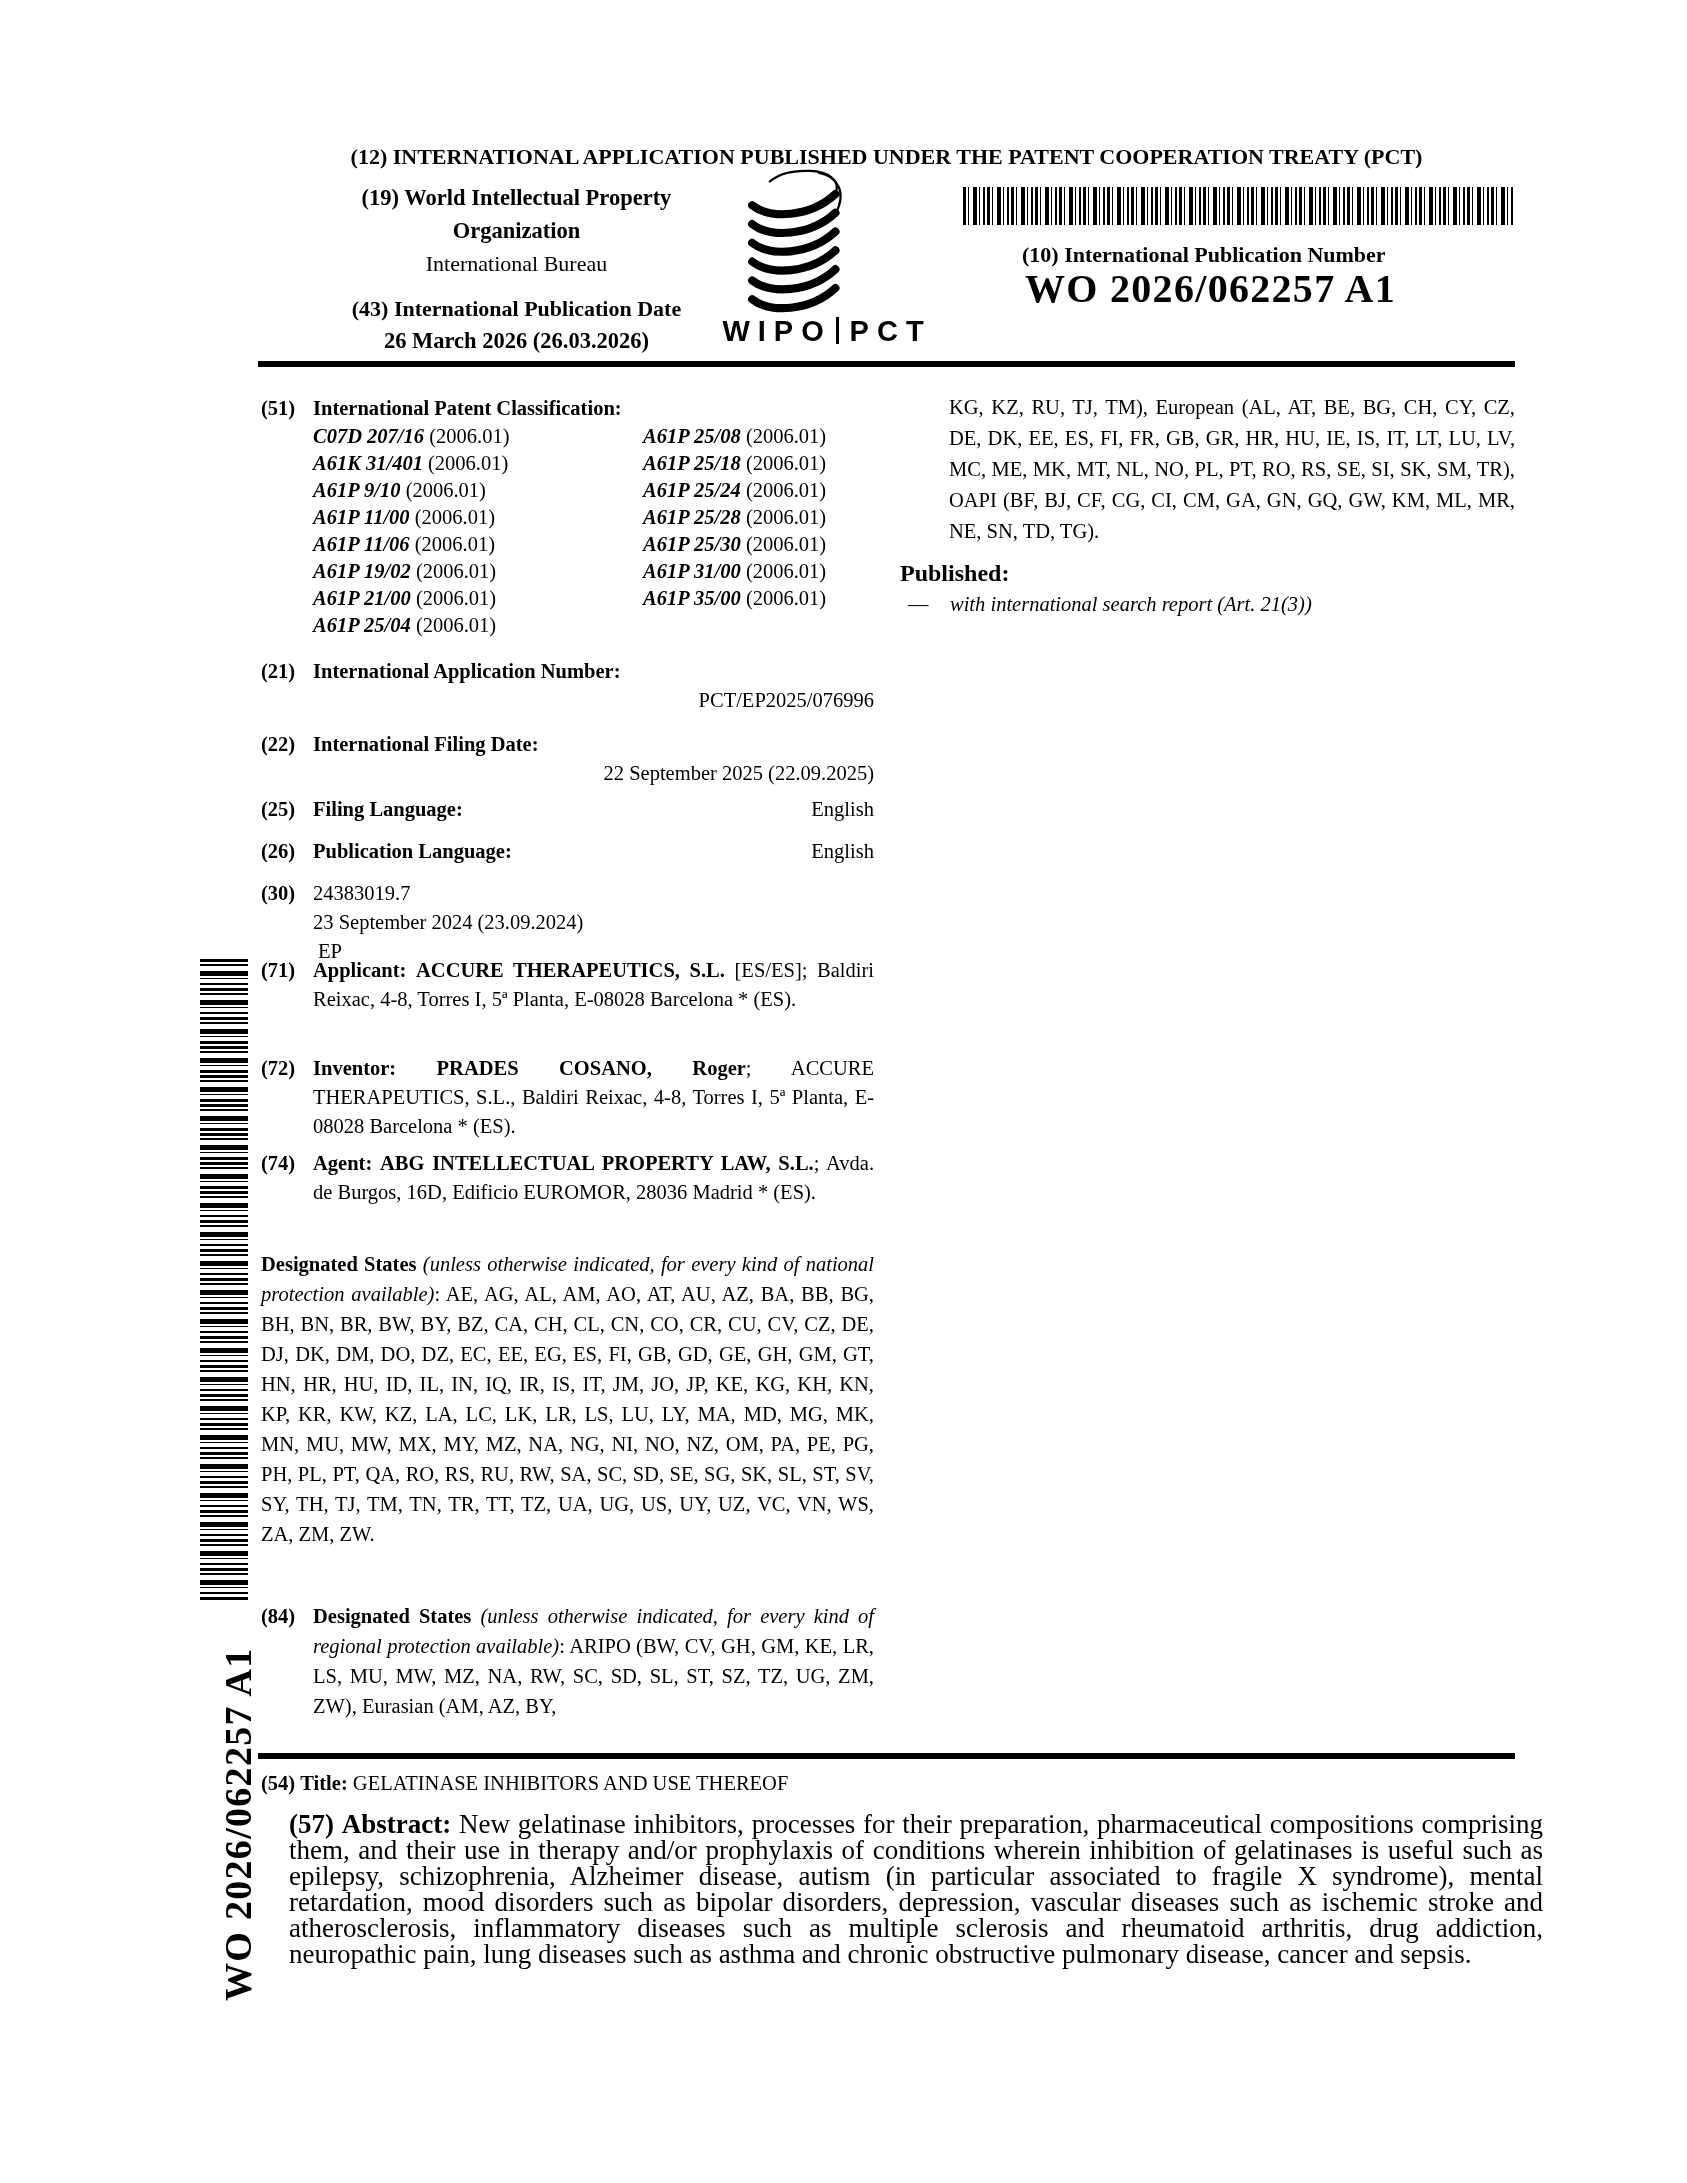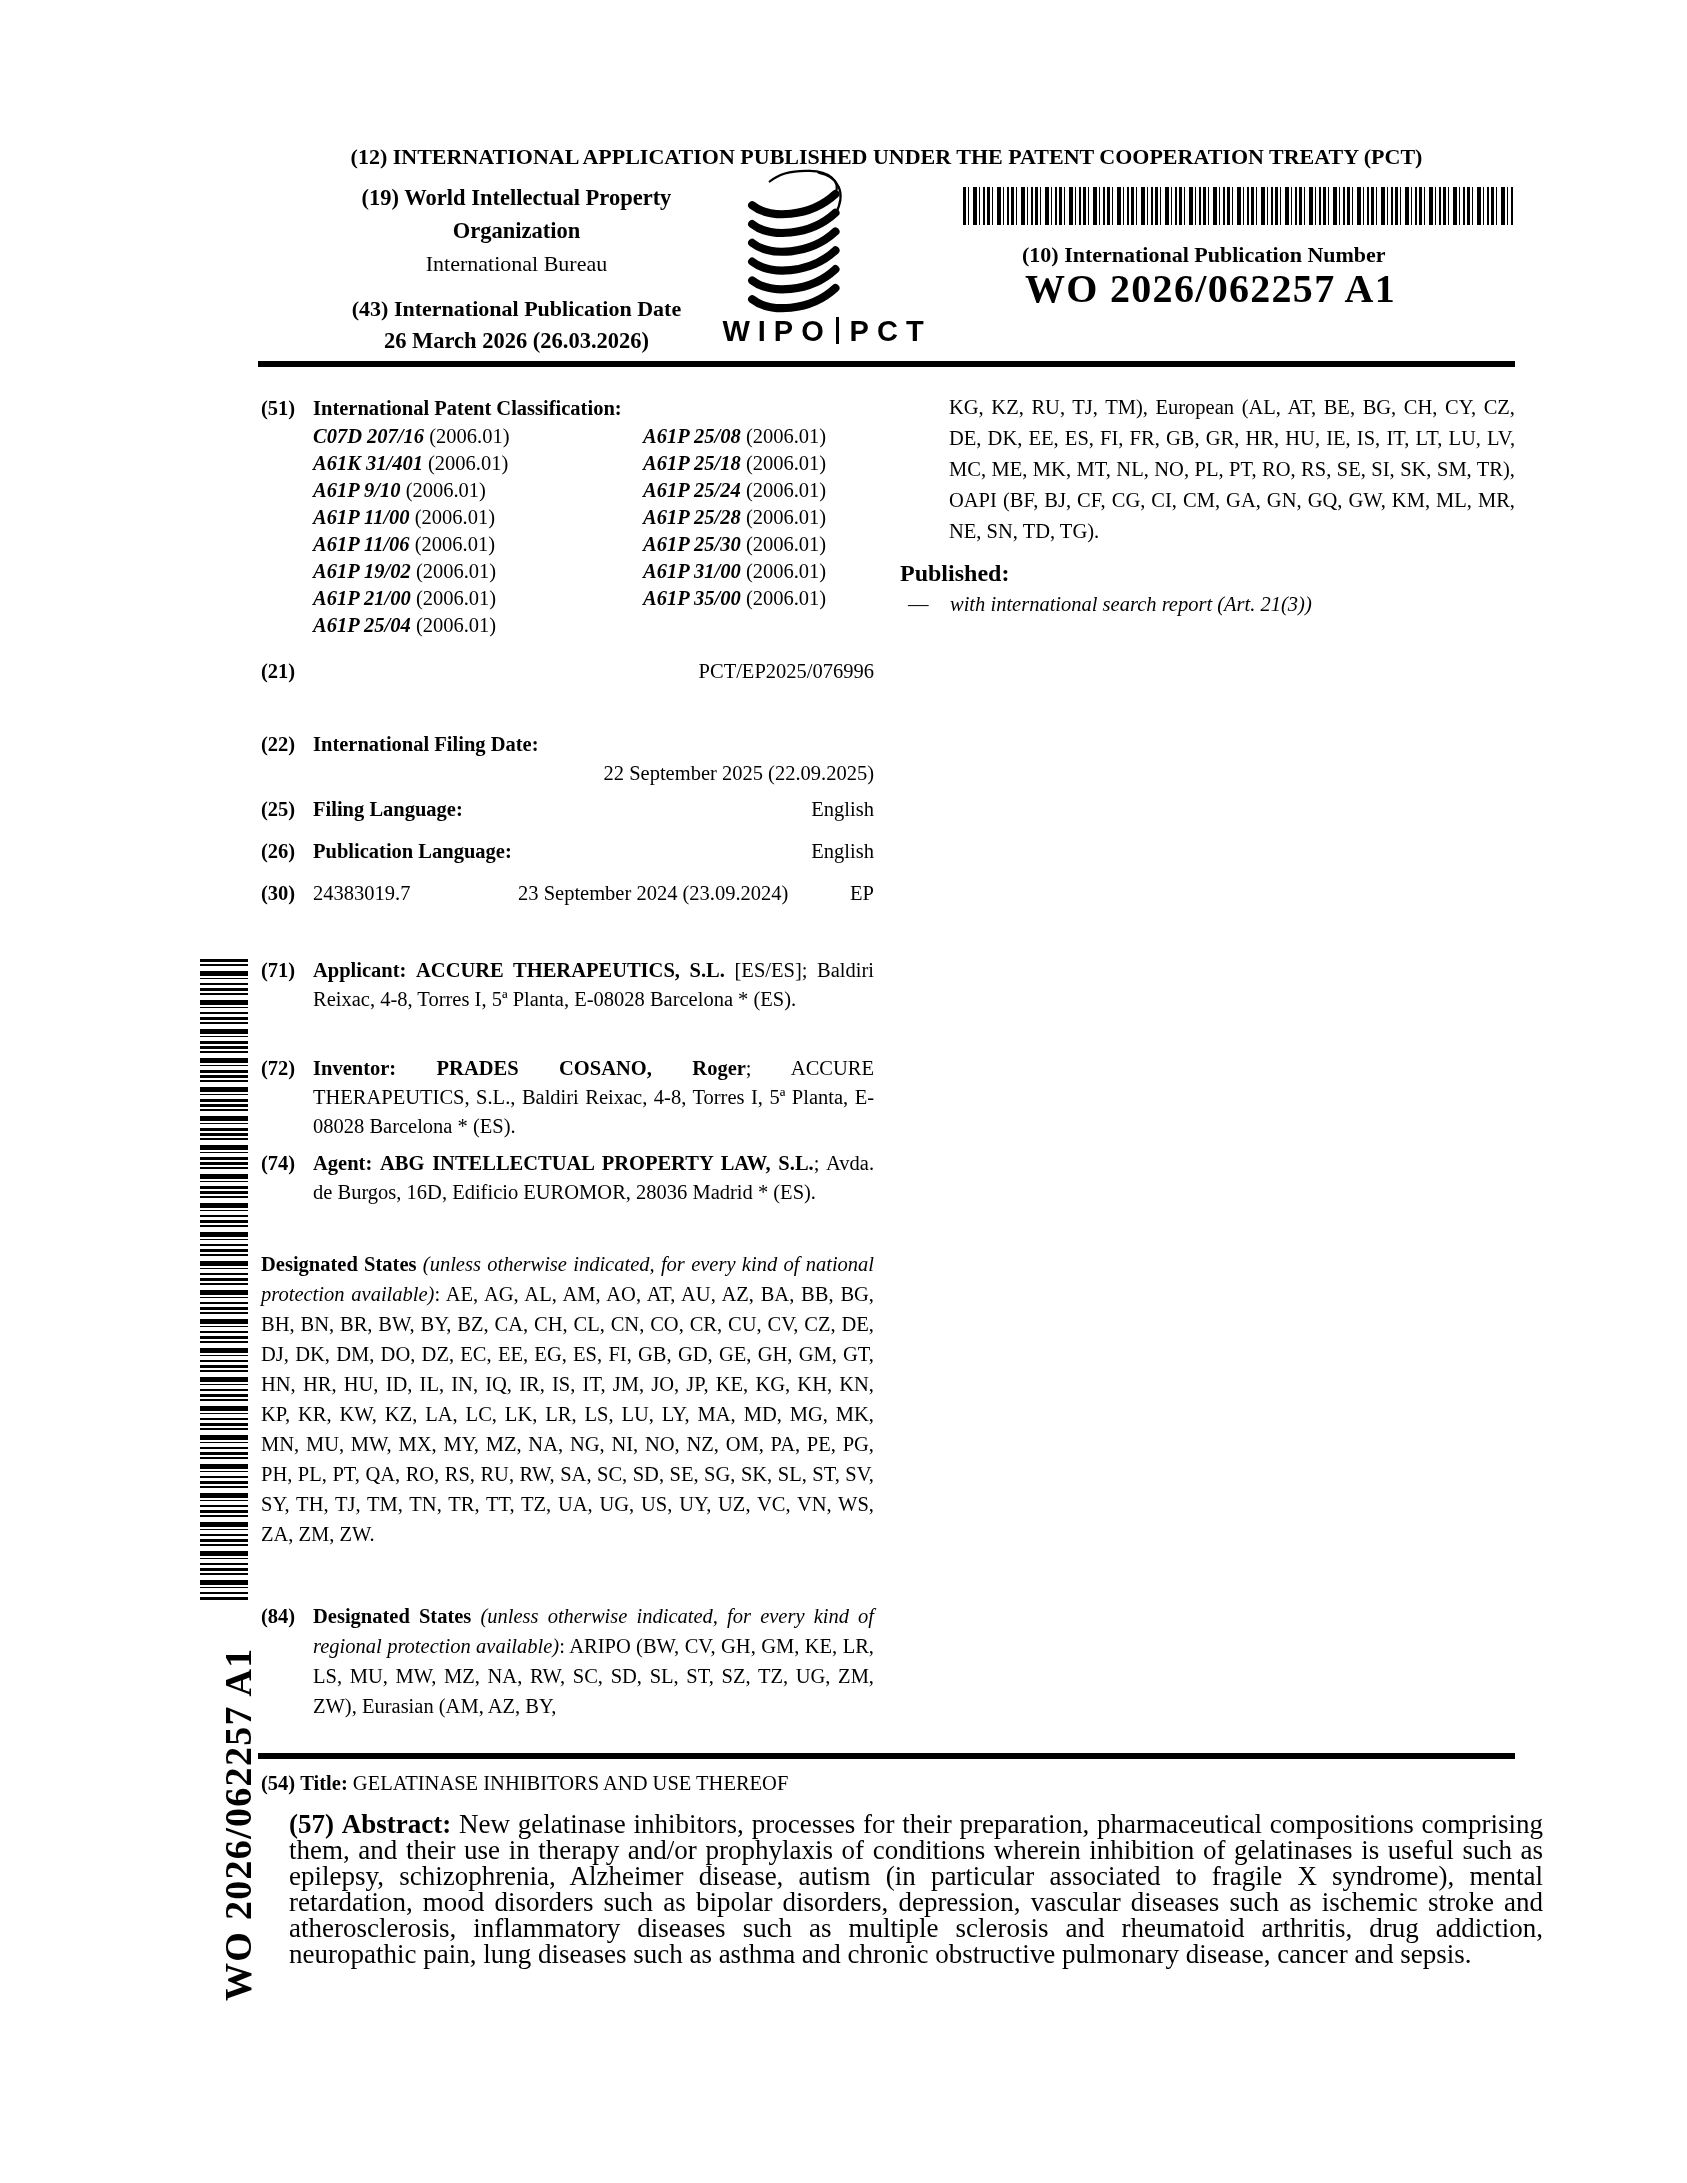--- a/index.html
+++ b/index.html
@@ -29,21 +29,21 @@
   .hr1{top:361px;} .hr2{top:1753px;}
   
   .item{position:absolute;left:261px;display:flex;font-size:20.5px;line-height:29px;width:613px;}
   .item .num{flex:0 0 52px;font-weight:bold;}
   .item .body{flex:1;text-align:justify;}
   .val-line{text-align:right;}
   .rowflex{display:flex;justify-content:space-between;text-align:left;}
   .ipc-grid{display:flex;line-height:27px;gap:34px;}
   .ipc-col1{width:296px;} .ipc-col2{flex:1;}
   .ipc-code{font-weight:bold;font-style:italic;}
-  .prio-row{display:flex;text-align:left;}
+  .prio-row{display:flex;text-align:left;flex-direction:column;}
   .prio-row .pa{width:205px;} .prio-row .pd{flex:1;} .prio-row .po{width:29px;text-align:right;}
   
   .rc-cont{position:absolute;left:949px;top:392px;width:566px;font-size:20.5px;line-height:31px;text-align:justify;}
   .published{position:absolute;left:900px;top:560px;font-size:24px;font-weight:bold;}
   .pub-note{position:absolute;left:908px;top:593px;width:609px;font-size:20.5px;display:flex;}
   .pub-note .dash{flex:0 0 42px;}
   .pub-note .note{font-style:italic;}
   
   .title-line{position:absolute;left:261px;top:1772px;width:1254px;font-size:20.5px;}
   .abstract{position:absolute;left:261px;top:1811px;width:1254px;font-size:27px;line-height:26px;text-align:justify;margin-left:28px;}
@@ -121,20 +121,21 @@
           <div><span class="ipc-code">A61P 31/00</span> <span>(2006.01)</span></div>
           <div><span class="ipc-code">A61P 35/00</span> <span>(2006.01)</span></div>
         </div>
       </div>
     </div>
   </div>
 
   <div class="item" style="top:657px;">
     <span class="num">(21)</span>
     <div class="body" style="text-align:left;">
+      <div class="b">International Application Number:</div>
       <div class="val-line">PCT/EP2025/076996</div>
     </div>
   </div>
 
   <div class="item" style="top:730px;">
     <span class="num">(22)</span>
     <div class="body" style="text-align:left;">
       <div class="b">International Filing Date:</div>
       <div class="val-line">22 September 2025 (22.09.2025)</div>
     </div>

